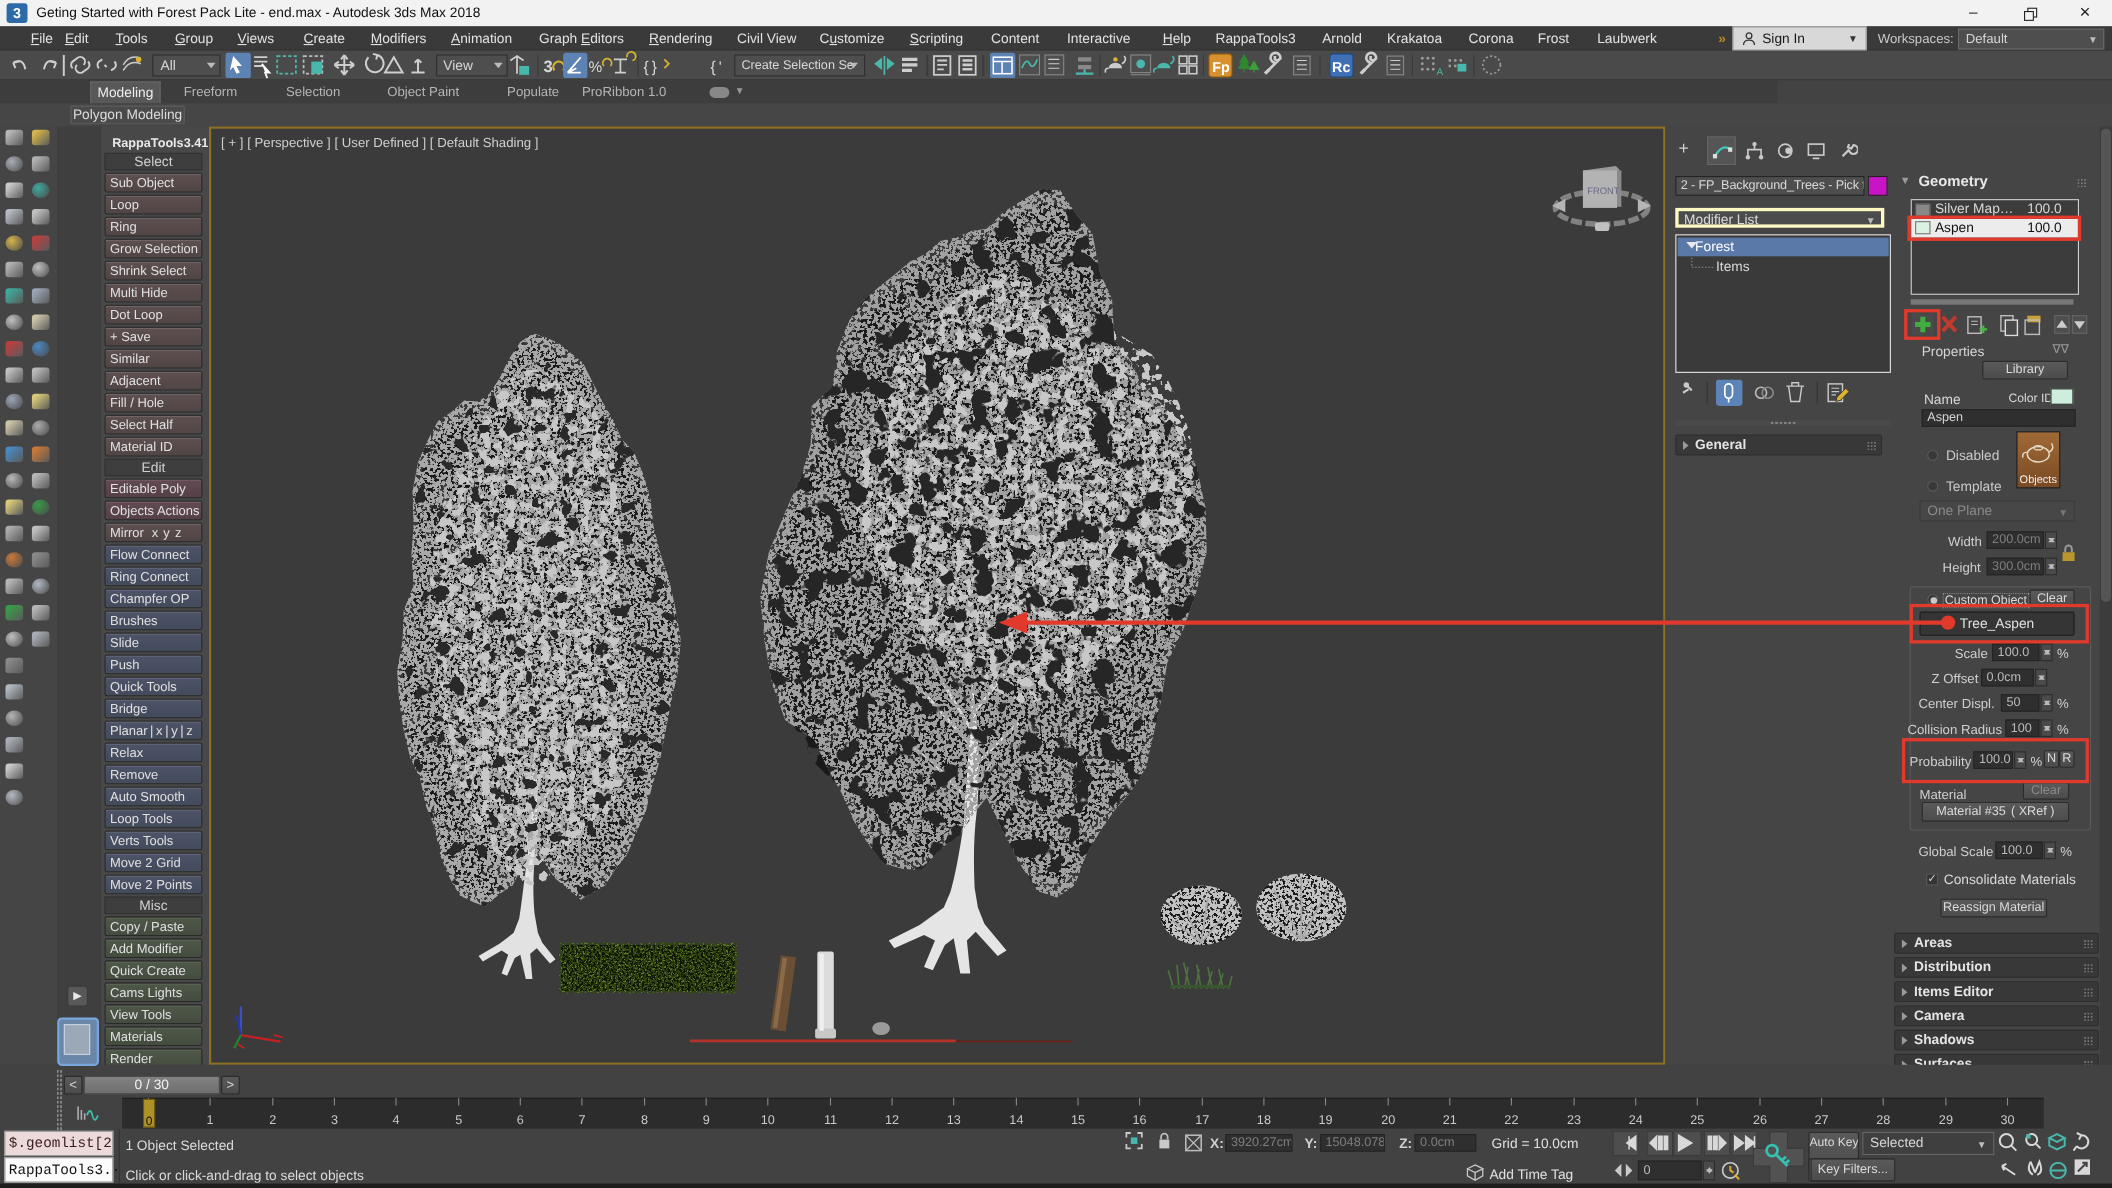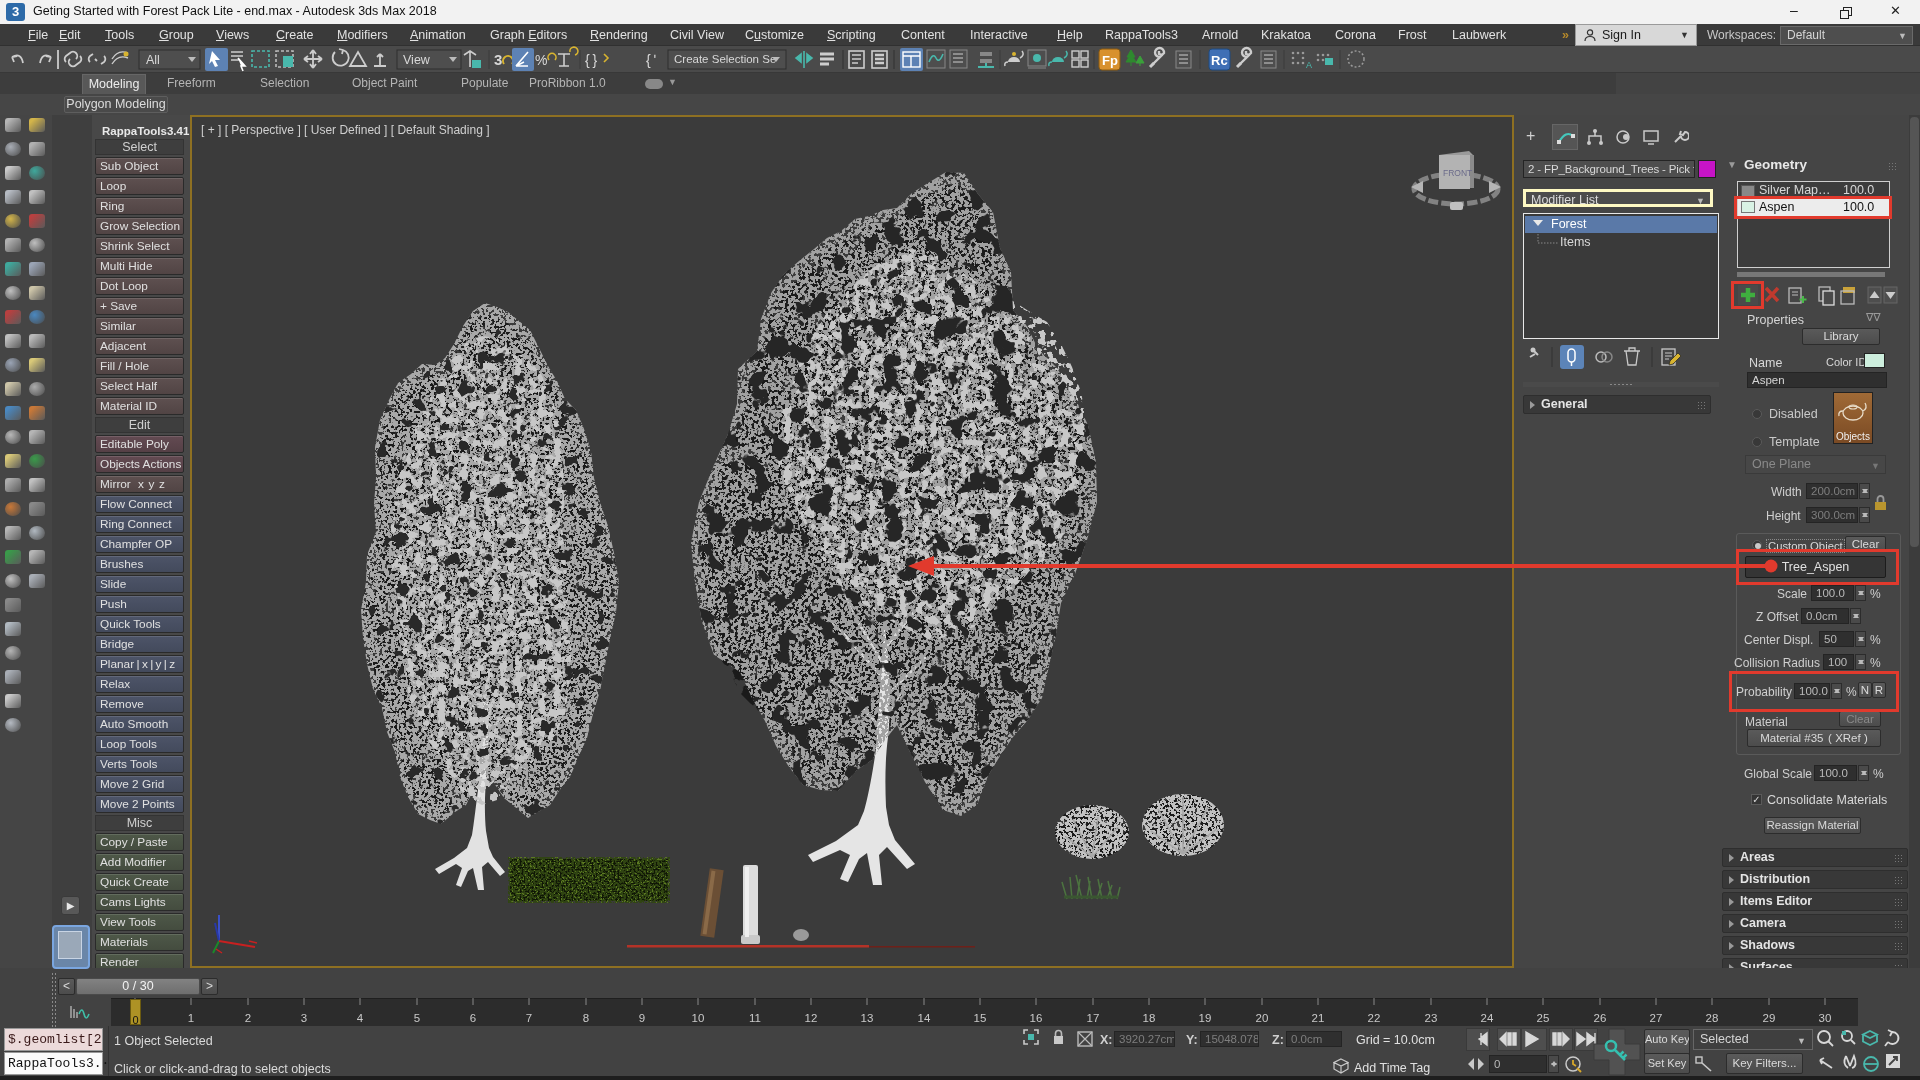--- a/index.html
+++ b/index.html
@@ -455,21 +455,21 @@
       <rect x="2" y="3" width="14" height="10" fill="none" stroke="#c9c9c9" stroke-width="1.5"></rect>
       <path d="M6 16 h6" stroke="#c9c9c9" stroke-width="1.5"></path>
     </svg>
 <svg class="ab" style="left:157px;top:13px" width="18" height="18">
       <path d="M4 14 L10 8 M10 8 a4 4 0 1 0 4 -4 l-2 3 -3 -1 1 -3" stroke="#c9c9c9" stroke-width="2" fill="none"></path>
     </svg>
 <div class="fld" style="left:9px;top:45px;width:172px;height:18px;background:#4e4e4e;color:#d8d8d8;line-height:16px;font-size:11.5px;letter-spacing:-0.15px">2 - FP_Background_Trees - Pick fro</div>
 <div class="ab" style="left:184px;top:45px;width:18px;height:18px;background:#c714c7;border:1px solid #222"></div>
 <div class="ab" style="left:9px;top:74px;width:190px;height:18px;background:#4c4c4c;border:3px solid #fef9c3;color:#dadada;font-size:12.5px;line-height:16px;padding-left:5px">Modifier List<span style="position:absolute;right:5px;top:1px;font-size:9px;color:#bbb">▼</span></div>
 <div class="ab" style="left:9px;top:98px;width:196px;height:126px;background:#3a3a3a;border:1px solid #e8e8e8">
-      <div class="ab" style="left:1px;top:2px;width:192px;height:17px;background:#5a79a8;color:#fff;font-size:12.5px;line-height:16px"><span style="position:absolute;left:8px;top:4px;width:0;height:0;border:5px solid transparent;border-top:6px solid #e8e8e8"></span><span style="margin-left:26px">Forest</span></div>
+      <div class="ab" style="left:1px;top:2px;width:192px;height:17px;background:#5a79a8;color:#fff;font-size:12.5px;line-height:16px"><span style="position:absolute;left:8px;top:4px;width:0;height:0;border:5px solid transparent;border-top:6px solid #e8e8e8"></span><span style="margin-left:16px">Forest</span></div>
       <div class="t" style="left:36px;top:21px;color:#d8d8d8;font-size:12.5px">Items</div>
       <svg class="ab" style="left:12px;top:20px" width="26" height="16">
         <path d="M2 0 V9 H22" stroke="#888" stroke-width="1" stroke-dasharray="1.5 1.5" fill="none"></path>
       </svg>
     </div>
 <svg class="ab" style="left:10px;top:230px" width="190" height="24">
       <path d="M8 4 L14 10 M6 12 l5 -3" stroke="#c9c9c9" stroke-width="2" fill="none"></path>
       <circle cx="9" cy="5" r="2.5" fill="#c9c9c9"></circle>
       <line x1="28" y1="2" x2="28" y2="22" stroke="#333"></line>
       <rect x="36" y="0" width="24" height="24" rx="3" fill="#5c84b8"></rect>
@@ -730,21 +730,21 @@
       <circle cx="19" cy="19" r="5" fill="none" stroke="#35c0b0" stroke-width="2.5"></circle>
       <path d="M22 22 L33 33 M28 28 l3.5 -3.5 M31 31 l3.5 -3.5" stroke="#35c0b0" stroke-width="2.5" fill="none"></path>
     </svg>
 <div class="pbtn" style="left:1644px;top:61px;width:46px;height:36px;line-height:19px;font-size:11px">Auto Key</div>
 <div class="pbtn" style="left:1644px;top:85px;width:46px;height:21px;line-height:19px;font-size:11px">Set Key</div>
 <div class="ab" style="left:1693px;top:61px;width:120px;height:21px;background:#3f3f3f;border:1px solid #666;color:#d5d5d5;font-size:12.5px;line-height:19px;padding-left:6px">Selected<span style="position:absolute;right:6px;top:2px;font-size:9px;color:#bbb">▼</span></div>
 <svg class="ab" style="left:1694px;top:87px;width:22px;height:18px">
       <rect x="2" y="2" width="6" height="6" fill="none" stroke="#c9c9c9" stroke-width="1.4"></rect>
       <path d="M8 8 l9 8" stroke="#c9c9c9" stroke-width="1.6"></path>
     </svg>
-<div class="pbtn" style="left:1726px;top:85px;width:77px;height:21px;line-height:19px">Key Filters...</div>
+<div class="pbtn" style="left:1646px;top:85px;width:77px;height:21px;line-height:19px">Key Filters...</div>
 <svg class="ab" style="left:1814px;top:60px;width:100px;height:48px">
 <g stroke="#d8d8d8" stroke-width="1.8" fill="none">
 <circle cx="10" cy="9" r="6"></circle>
         <path d="M14 13 l5 5"></path>
 <circle cx="33" cy="8" r="5"></circle>
         <path d="M37 12 l4 4"></path>
         <rect x="28" y="3" width="4" height="4" fill="#49b8ac" stroke="none"></rect>
 <path d="M56 3 l7 3.5 -7 3.5 -7 -3.5 z M49 6.5 v7 l7 3.5 7 -3.5 v-7" stroke="#49b8ac"></path>
 <path d="M78 4 a6 6 0 1 1 -4 10 M74 14 l-3 4 M78 4 l-4 -2 M78 4 l-2 4" stroke="#d8d8d8"></path>
 <path d="M6 32 l12 8 M6 32 l4 -2 M6 32 l2 4" stroke="#d8d8d8"></path>

